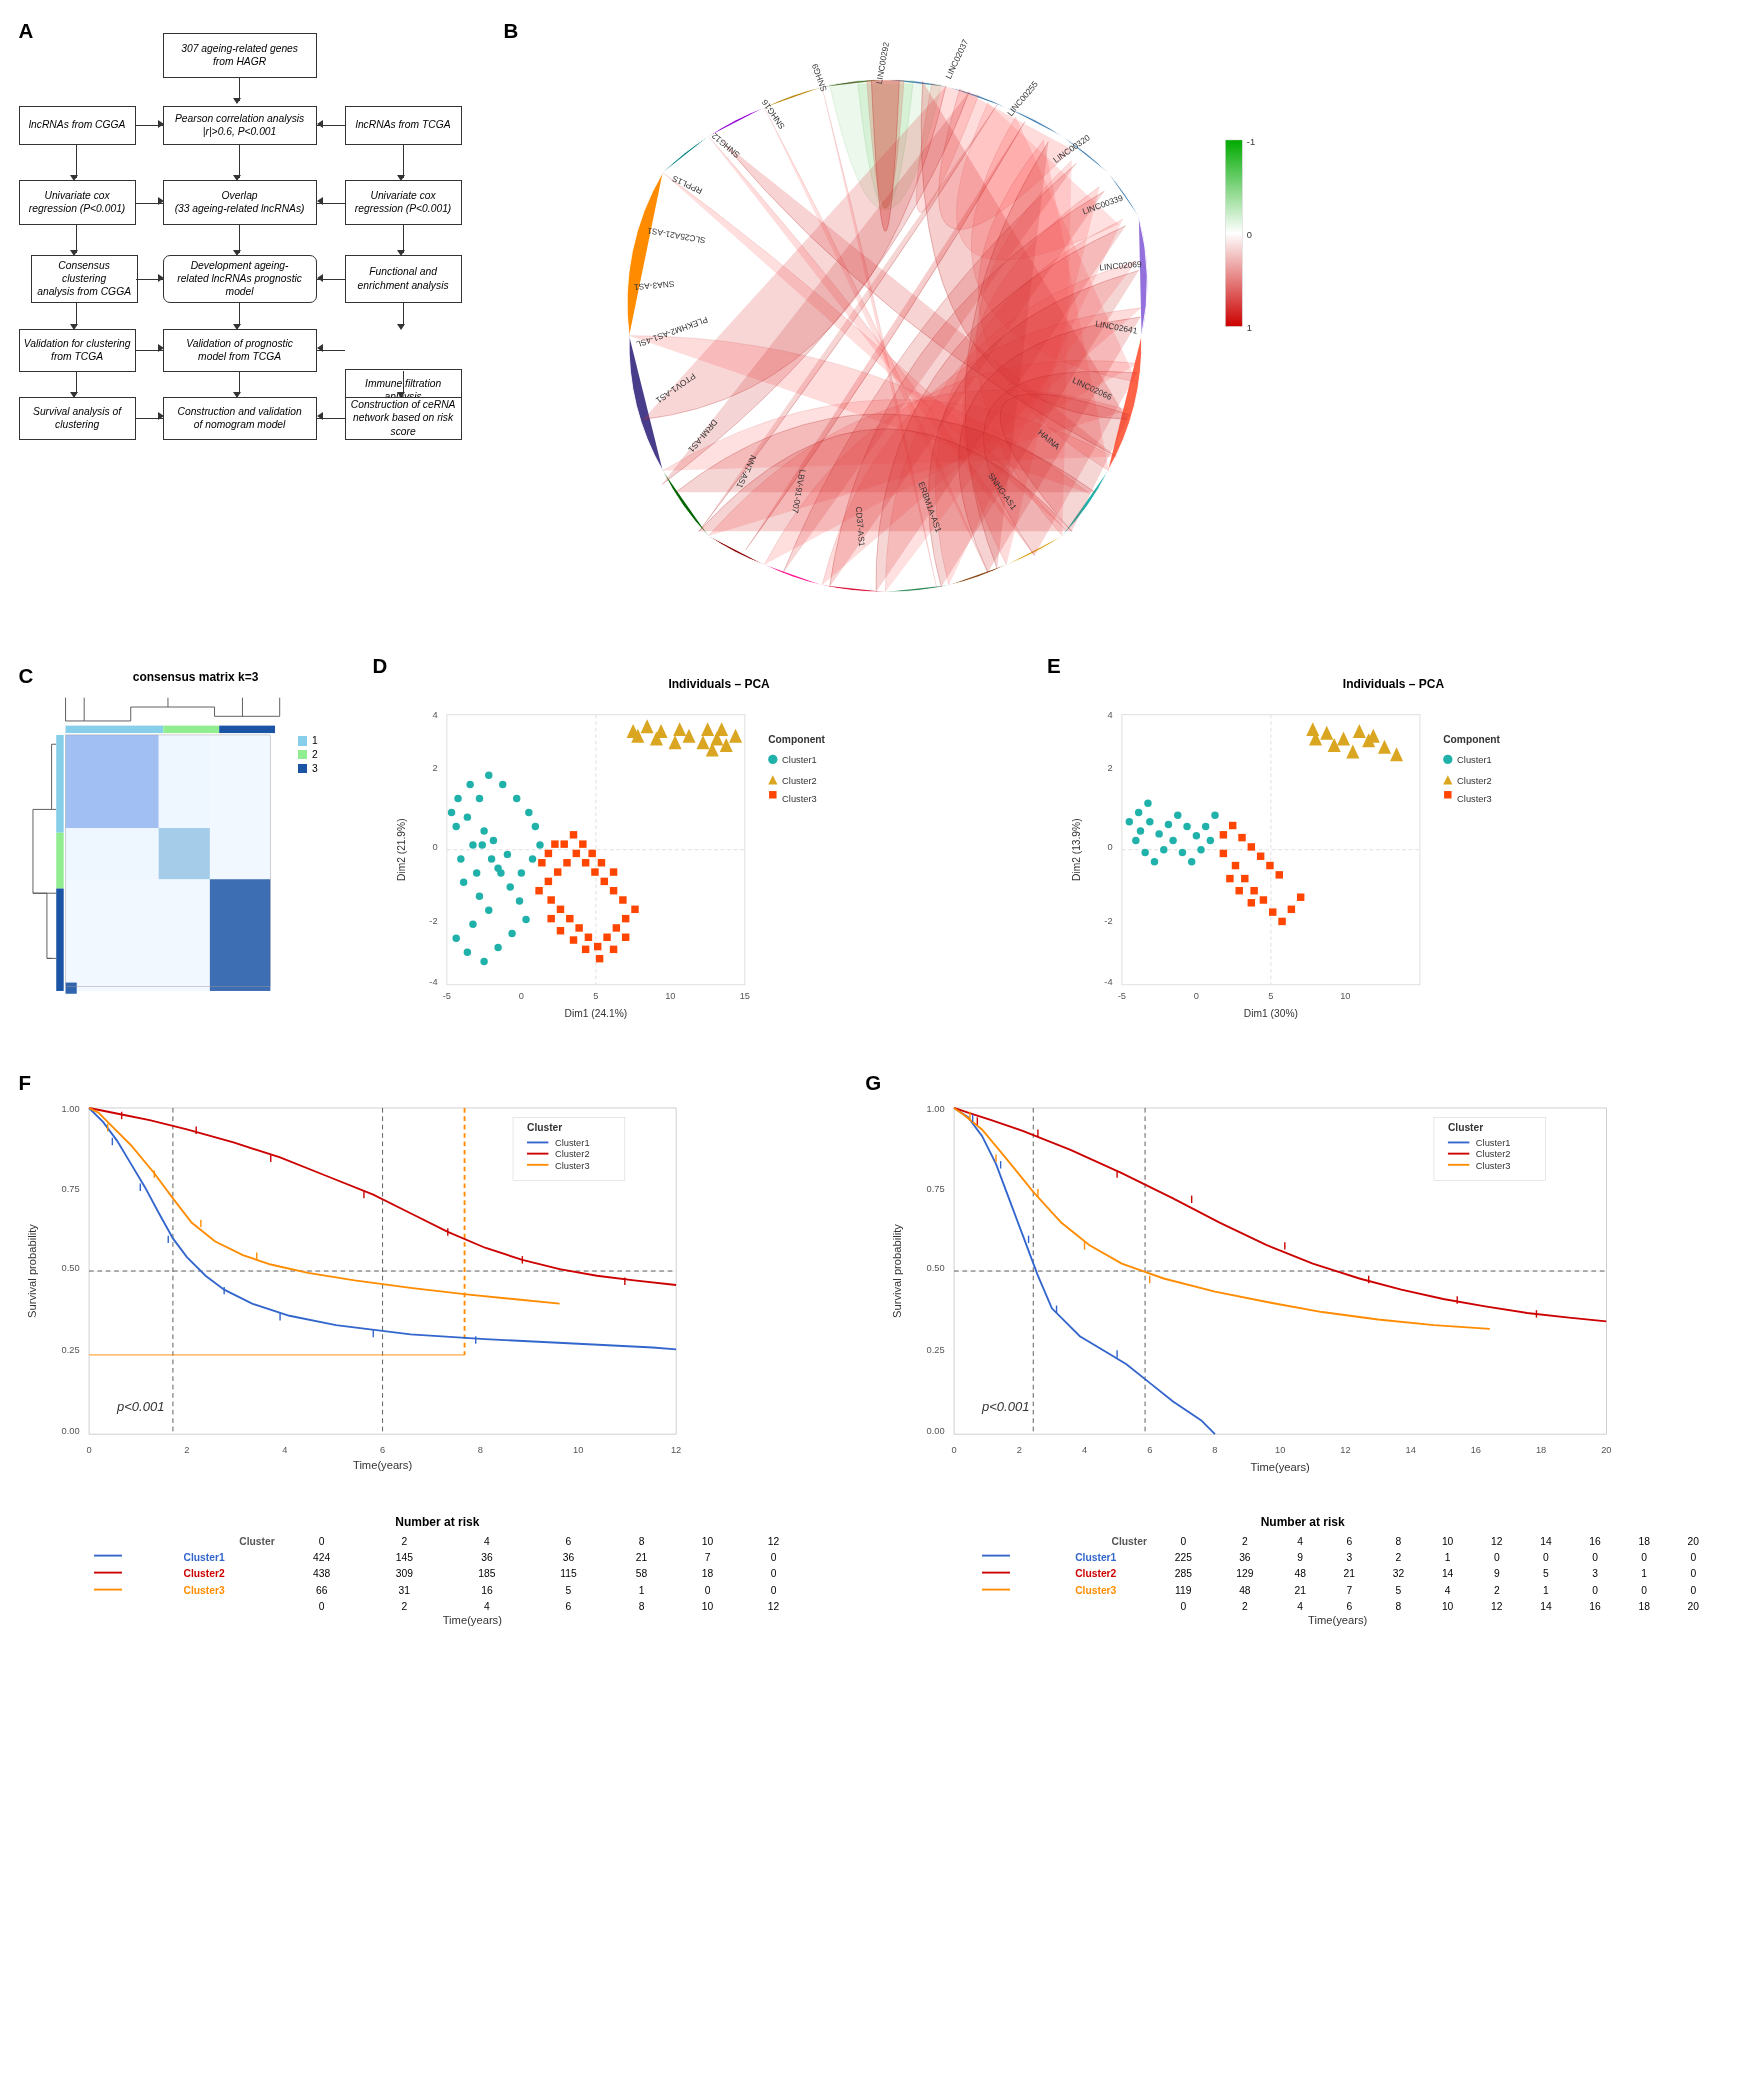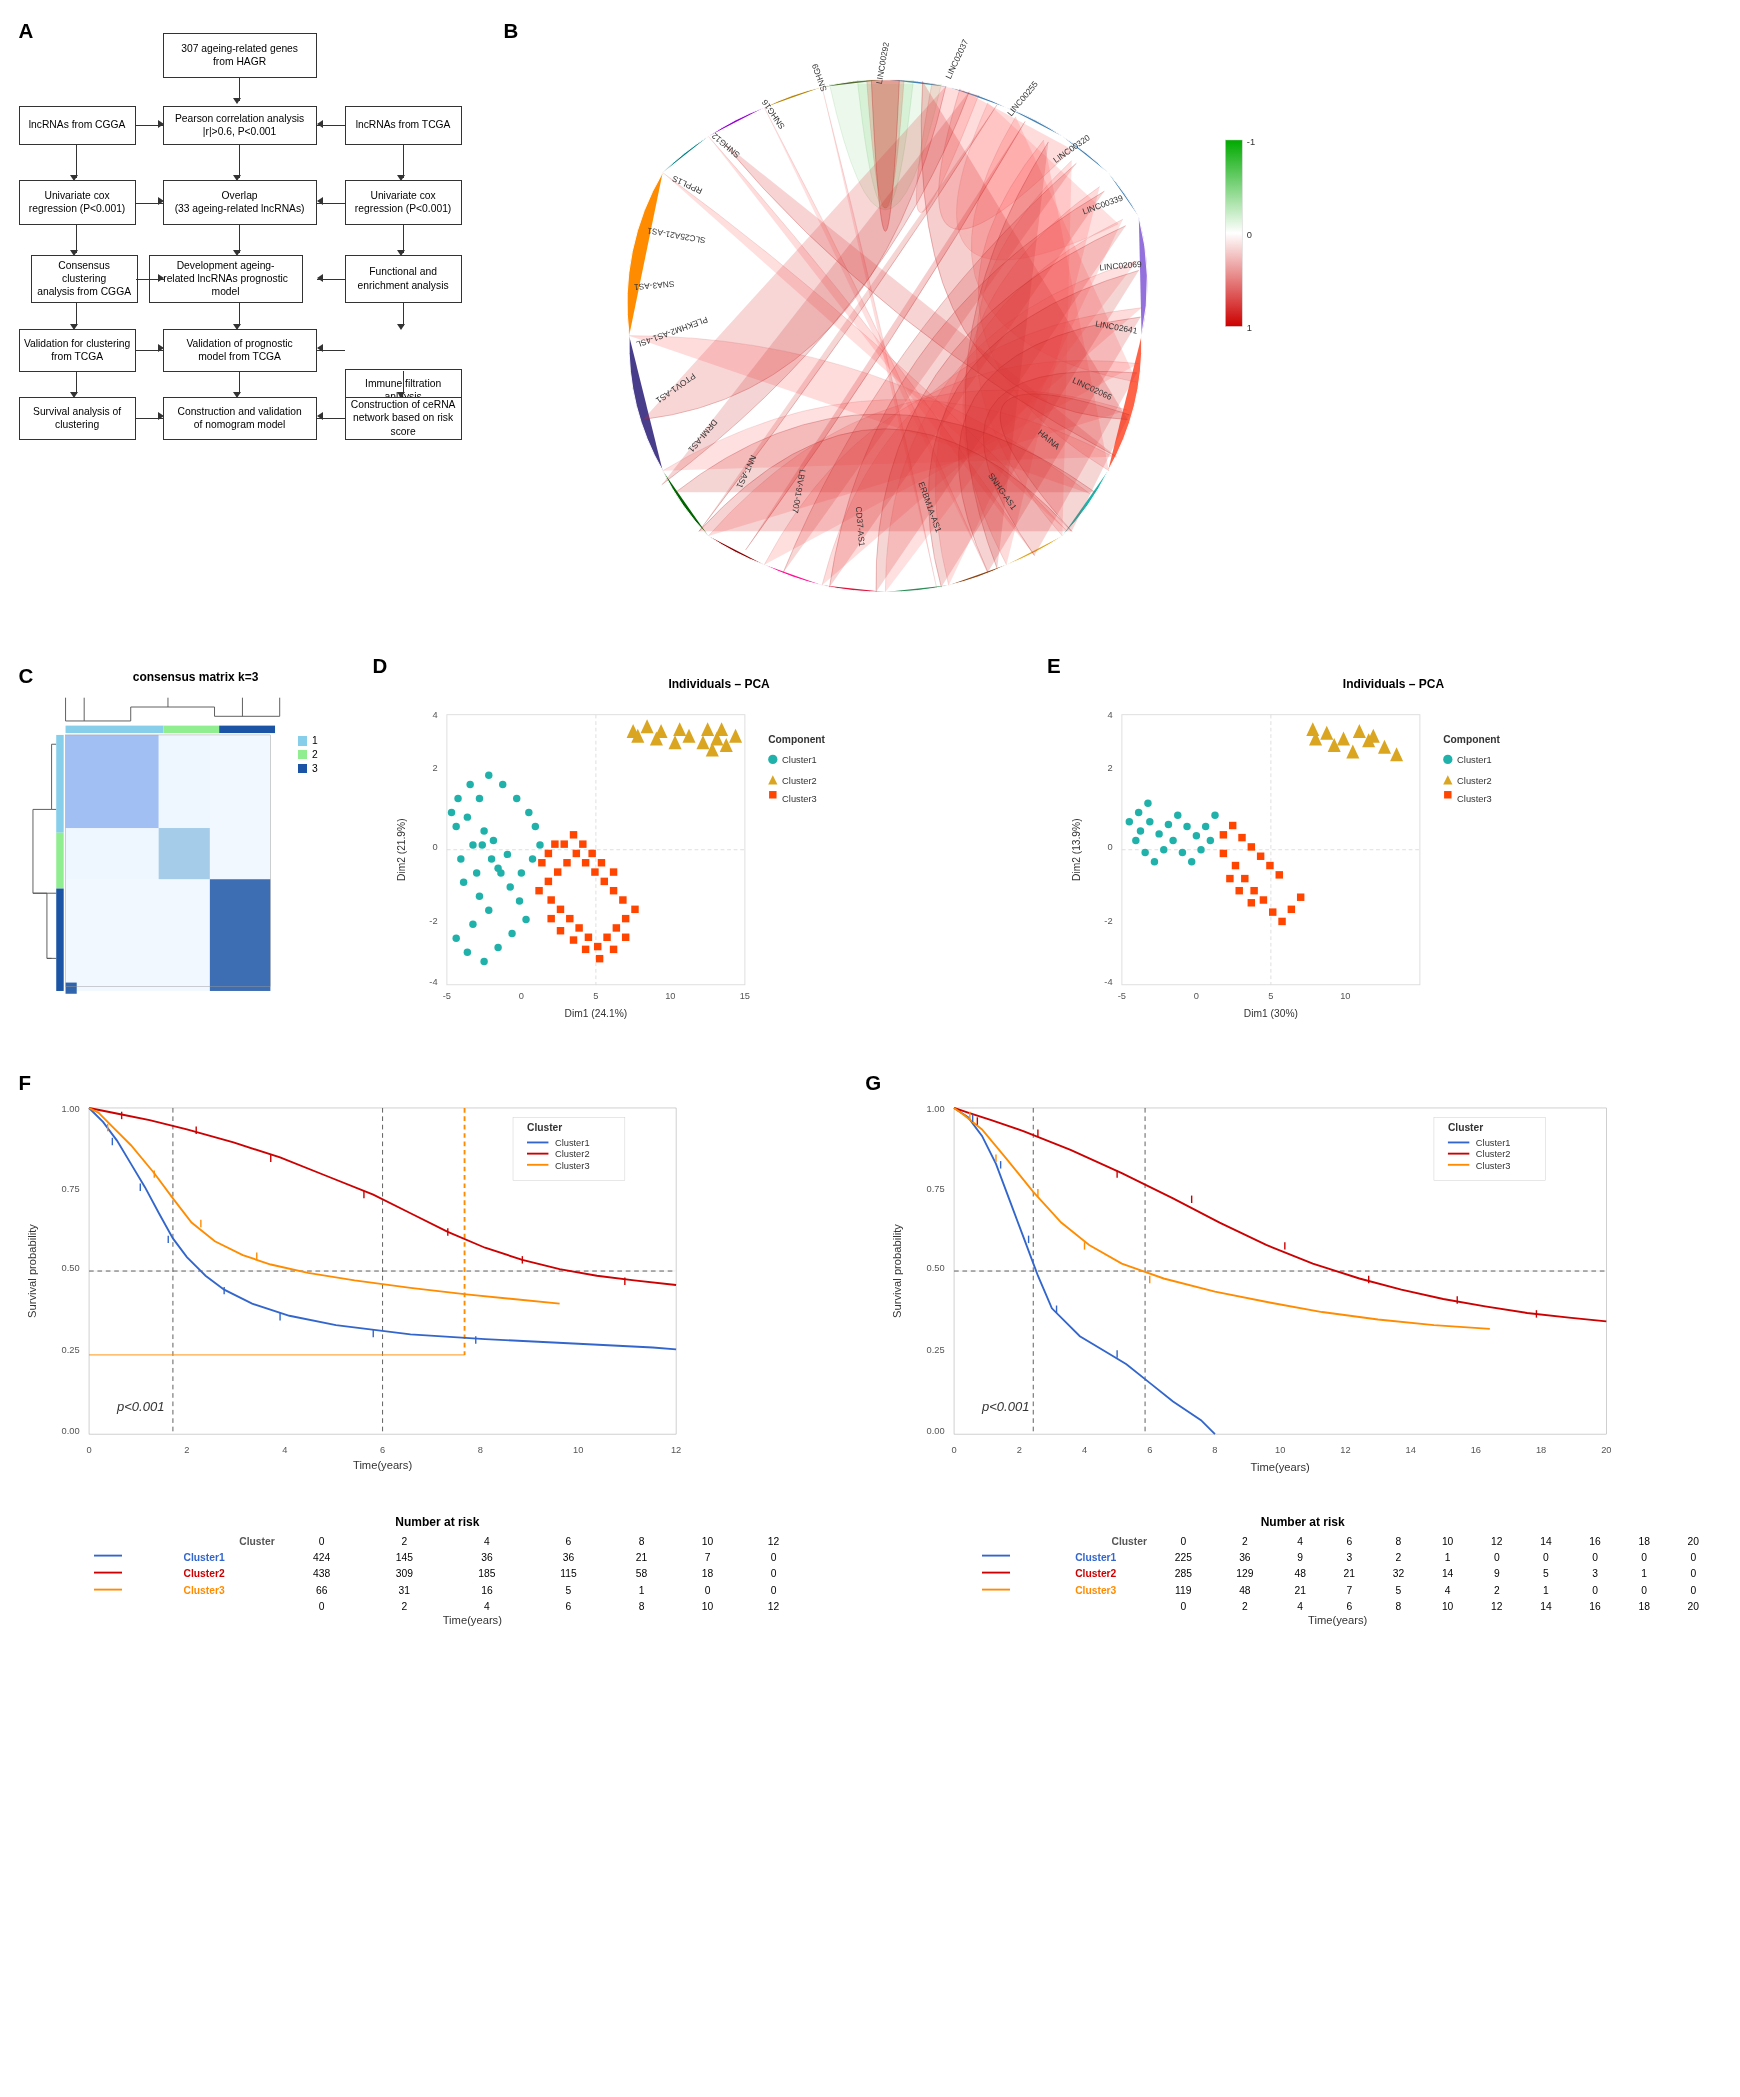--- a/index.html
+++ b/index.html
@@ -56,20 +56,21 @@
       top: 0;
       left: 0;
     }
 
     
     .flowchart {
       position: relative;
       width: 466px;
       height: 541px;
       margin-top: 14px;
+      font-style: italic;
     }
     .flow-box {
       position: absolute;
       border: 1.4px solid #333;
       background: #fff;
       text-align: center;
       display: flex;
       align-items: center;
       justify-content: center;
       font-size: 10.3px;
@@ -187,21 +188,21 @@
         <div style="position:absolute;left:57px;top:192px;width:1.9px;height:28px;background:#333;"></div>
         <div style="position:absolute;left:51px;top:217px;border-top:6.5px solid #333;border-left:4.7px solid transparent;border-right:4.7px solid transparent;width:0;height:0;"></div>
         <div style="position:absolute;left:220px;top:192px;width:1.9px;height:28px;background:#333;"></div>
         <div style="position:absolute;left:214px;top:217px;border-top:6.5px solid #333;border-left:4.7px solid transparent;border-right:4.7px solid transparent;width:0;height:0;"></div>
         <div style="position:absolute;left:384px;top:192px;width:1.9px;height:28px;background:#333;"></div>
         <div style="position:absolute;left:378px;top:217px;border-top:6.5px solid #333;border-left:4.7px solid transparent;border-right:4.7px solid transparent;width:0;height:0;"></div>
 
         <div class="flow-box" style="left:12px;top:222px;width:107px;height:48px;">
           Consensus clustering<br>analysis from CGGA
         </div>
-        <div class="flow-box" style="left:130px;top:222px;width:154px;height:48px;">
+        <div class="flow-box" style="left:144px;top:222px;width:154px;height:48px;border-radius:7px;">
           Development ageing-<br>related lncRNAs prognostic<br>model
         </div>
         <div class="flow-box" style="left:326px;top:222px;width:117px;height:48px;">
           Functional and enrichment analysis
         </div>
 
         <div style="position:absolute;left:117px;top:246px;width:28px;height:1.9px;background:#333;"></div>
         <div style="position:absolute;left:139px;top:241px;border-left:6.5px solid #333;border-top:4.7px solid transparent;border-bottom:4.7px solid transparent;width:0;height:0;"></div>
         <div style="position:absolute;left:298px;top:246px;width:28px;height:1.9px;background:#333;"></div>
         <div style="position:absolute;left:298px;top:241px;border-right:6.5px solid #333;border-top:4.7px solid transparent;border-bottom:4.7px solid transparent;width:0;height:0;"></div>

